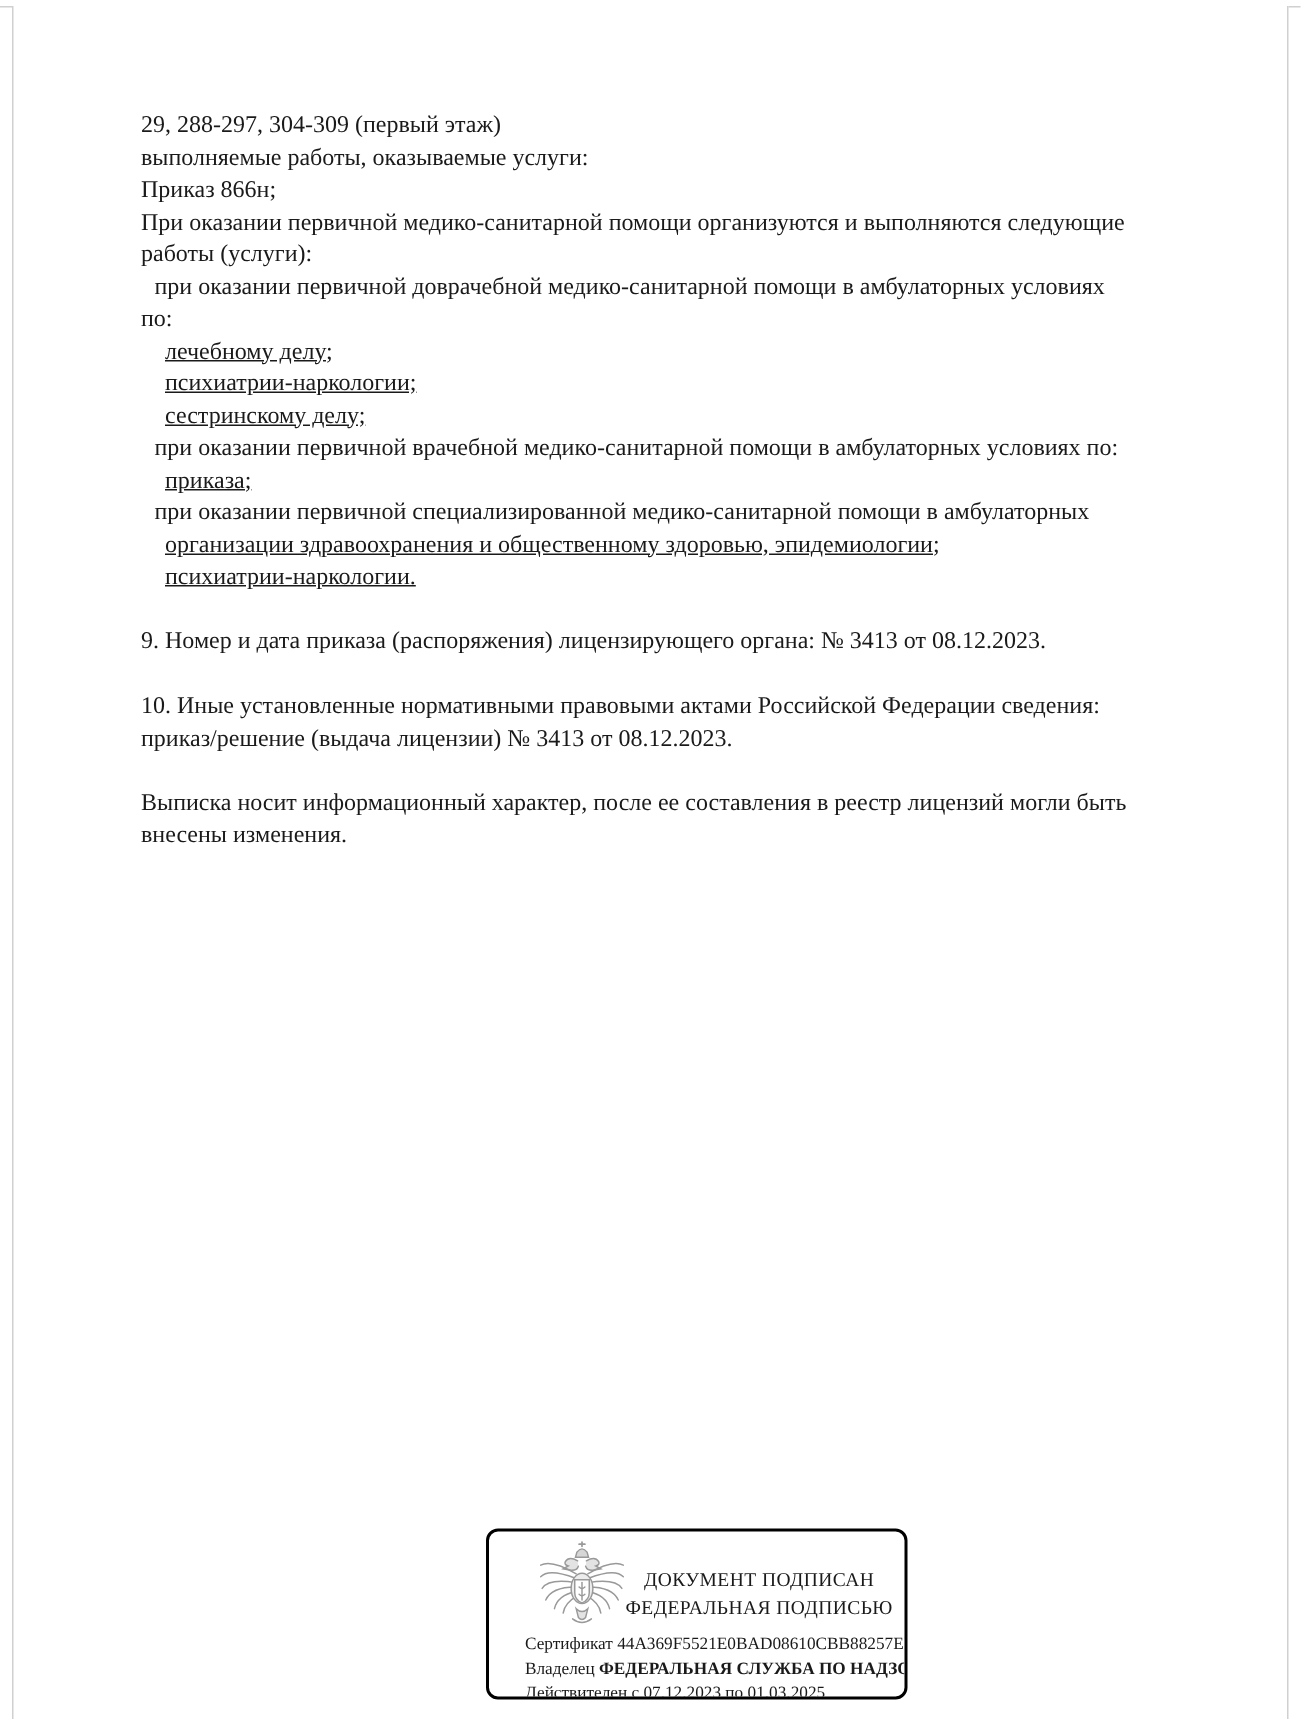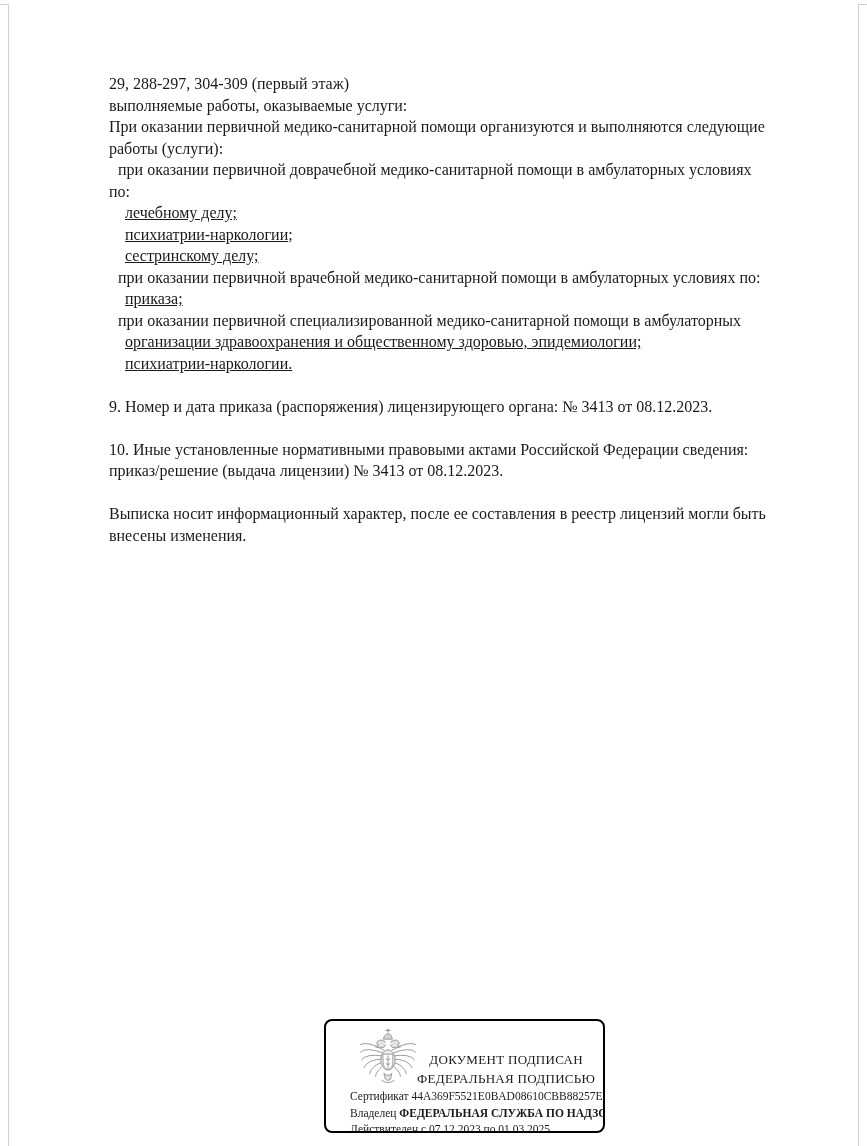--- a/index.html
+++ b/index.html
@@ -22,21 +22,21 @@
     top: 4px;
     width: 851px;
     height: 1150px;
     background: #ffffff;
     border-left: 1px solid #d0d0d0;
     border-right: 1px solid #d0d0d0;
     box-sizing: border-box;
   }
   .content {
     position: absolute;
-    left: 100px;
+    left: 85px;
     top: 69px;
     width: 715px;
     color: #1a1a1a;
     font-size: 16px;
     line-height: 21.5px;
   }
   .para { margin: 0 0 21.5px 0; }
   .line { white-space: nowrap; }
   .ind0 { padding-left: 0; }
   .ind1 { padding-left: 9px; }
@@ -51,21 +51,21 @@
     height: 114px;
     background: #ffffff;
     border: 2px solid #000000;
     border-radius: 8px;
     box-sizing: border-box;
     color: #1a1a1a;
     overflow: hidden;
   }
   .stamp-top {
     display: flex;
-    align-items: flex-end;
+    align-items: center;
     padding: 5px 8px 0 9px;
     height: 62px;
     margin-left: 24px;
   }
   .emblem { width: 58px; height: 60px; flex: 0 0 auto; }
   .stamp-title {
     flex: 1;
     text-align: center;
     font-size: 13px;
     line-height: 19px;
@@ -86,20 +86,21 @@
 <body>
 
 <div class="topline"></div>
 
 <div class="page">
 
   <div class="content">
       <div class="para">
         <div class="line ind0">29, 288-297, 304-309 (первый этаж)</div>
         <div class="line ind0">выполняемые работы, оказываемые услуги:</div>
+        <div class="line ind0">Приказ 866н;</div>
         <div class="line ind0">При оказании первичной медико-санитарной помощи организуются и выполняются следующие</div>
         <div class="line ind0">работы (услуги):</div>
         <div class="line ind1">при оказании первичной доврачебной медико-санитарной помощи в амбулаторных условиях</div>
         <div class="line ind0">по:</div>
         <div class="line ind2">лечебному делу;</div>
         <div class="line ind2">психиатрии-наркологии;</div>
         <div class="line ind2">сестринскому делу;</div>
         <div class="line ind1">при оказании первичной врачебной медико-санитарной помощи в амбулаторных условиях по:</div>
         <div class="line ind2">приказа;</div>
         <div class="line ind1">при оказании первичной специализированной медико-санитарной помощи в амбулаторных</div>

